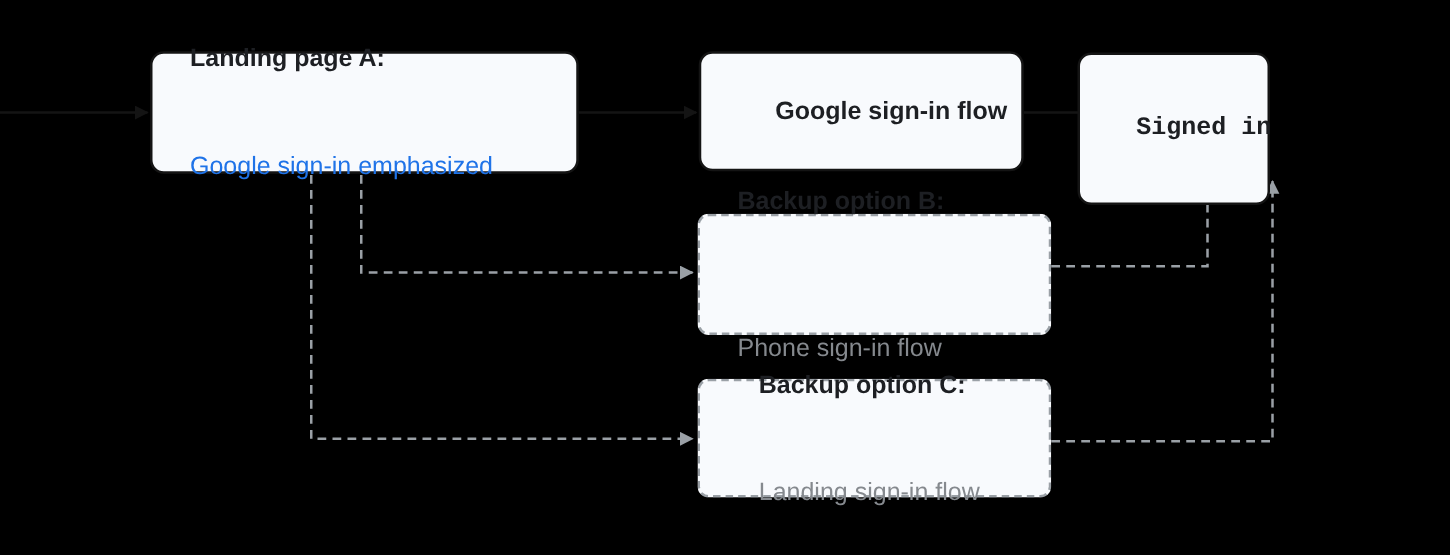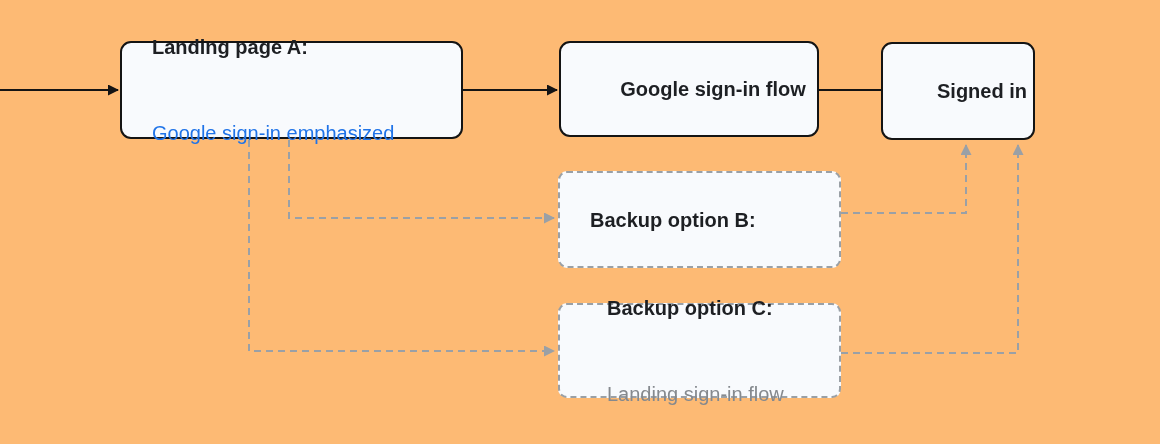--- a/index.html
+++ b/index.html
@@ -4,21 +4,21 @@
 <style>
   html, body {
     margin: 0;
     padding: 0;
     font-family: "Liberation Sans", sans-serif;
   }
   .canvas {
     position: relative;
     width: 1160px;
     height: 444px;
-    background: #fdba74;
+    background: #000000;
     overflow: hidden;
   }
   .connectors {
     position: absolute;
     left: 0;
     top: 0;
     z-index: 0;
   }
   .node {
     position: absolute;
@@ -59,21 +59,21 @@
     font-weight: 400;
     line-height: 38px;
     white-space: nowrap;
     margin-top: 48px;
   }
   .sub-blue { color: #1f73e8; }
   .sub-gray { color: #85898e; }
 
   #node-landing   { left: 120px; top: 41px;  width: 343px; height: 98px; }
   #node-google    { left: 559px; top: 41px;  width: 260px; height: 96px; }
-  #node-signed-in { left: 881px; top: 42px;  width: 154px; height: 98px; }
+  #node-signed-in { left: 862px; top: 42px;  width: 154px; height: 122px; font-family: Liberation Mono, monospace; }
   #node-backup-b  { left: 558px; top: 171px; width: 283px; height: 97px; gap: 32px; }
   #node-backup-c  { left: 558px; top: 303px; width: 283px; height: 95px; padding-left: 47px; }
 </style>
 </head>
 <body>
 
 <div class="canvas">
 
   <svg class="connectors" width="1160" height="444" viewBox="0 0 1160 444">
     <defs>
@@ -103,20 +103,21 @@
   <div id="node-google" class="node solid center-align">
     <span class="node-title">Google sign-in flow</span>
   </div>
 
   <div id="node-signed-in" class="node solid center-align">
     <span class="node-title">Signed in</span>
   </div>
 
   <div id="node-backup-b" class="node dashed left-align">
     <span class="node-title">Backup option B:</span>
+    <span class="node-sub sub-gray">Phone sign-in flow</span>
   </div>
 
   <div id="node-backup-c" class="node dashed left-align">
     <span class="node-title">Backup option C:</span>
     <span class="node-sub sub-gray">Landing sign-in flow</span>
   </div>
 
 </div>
 
 </body></html>

